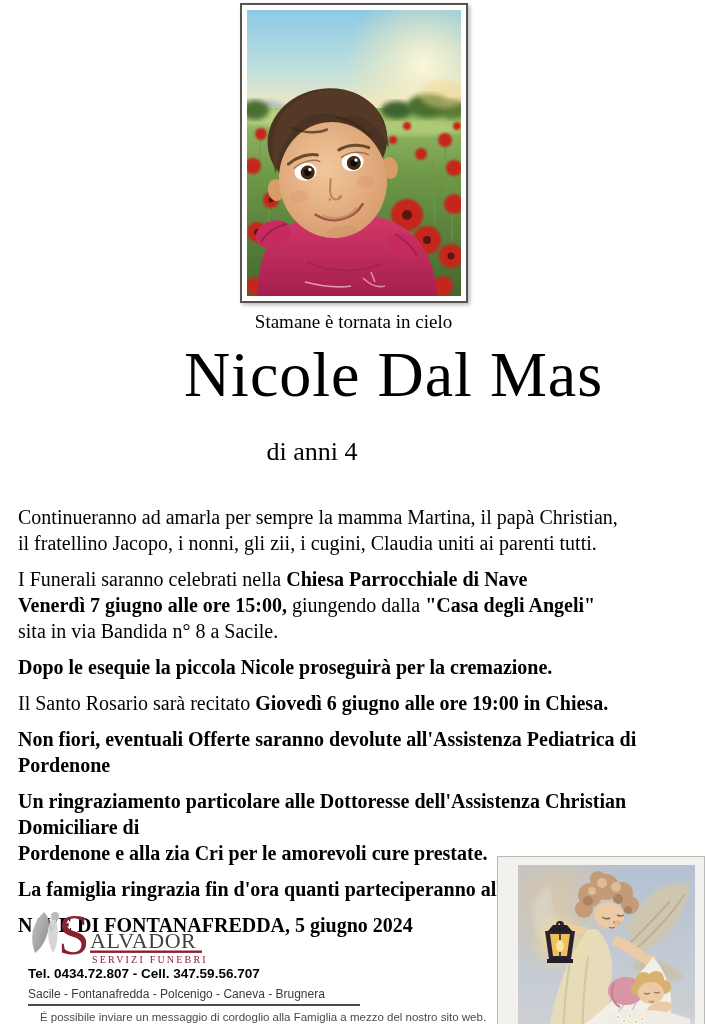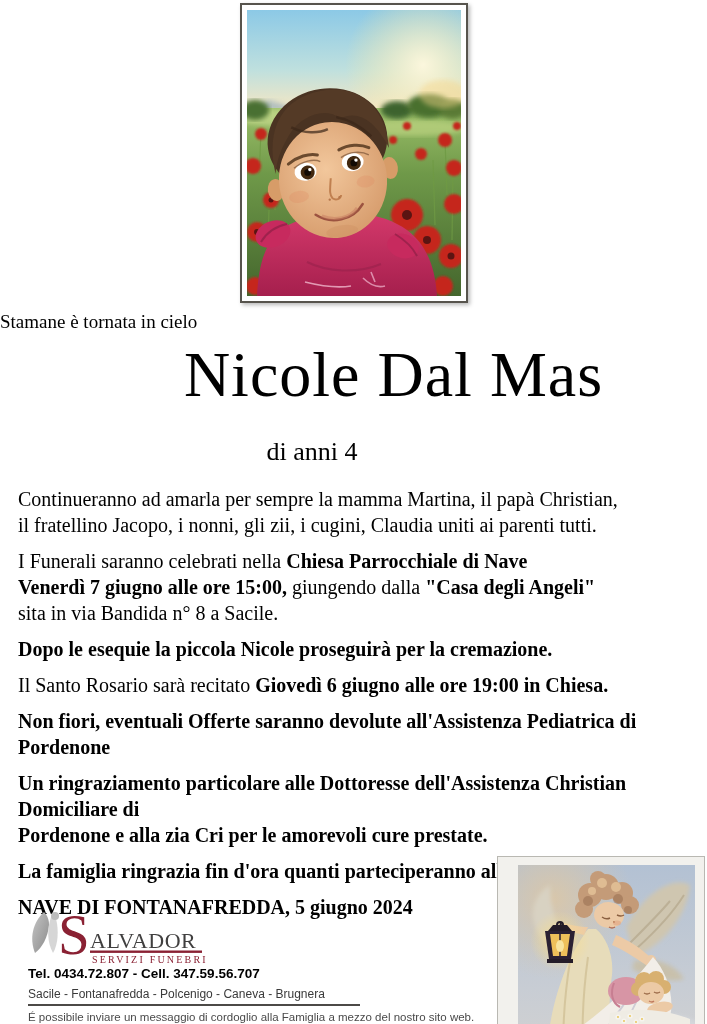--- a/index.html
+++ b/index.html
@@ -9,37 +9,37 @@
     font-family:"Liberation Serif", serif; color:#000;
   }
   
   .photo-frame {
     position:absolute; left:240px; top:3px; width:228px; height:300px;
     box-sizing:border-box; border:2px solid #57544d; background:#fff;
     padding:5px; box-shadow:2px 2px 4px rgba(0,0,0,.28);
   }
   .photo-frame svg { display:block; width:214px; height:286px; }
   
-  .epigraph { position:absolute; top:311px; left:0; width:707px; font-size:19px; }
+  .epigraph { position:absolute; top:311px; left:0; width:707px; text-align:center; font-size:19px; }
   .name { position:absolute; top:338px; left:0; width:707px; text-align:center;
           font-size:64px; font-weight:normal; margin:0; letter-spacing:1px;padding-left:40px; }
   .age { position:absolute; top:437px; left:0; width:624px; text-align:center; font-size:26px; }
   
-  .bodytext { position:absolute; left:18px; top:486px; width:689px; font-size:20px; line-height:26px; }
+  .bodytext { position:absolute; left:18px; top:504px; width:689px; font-size:20px; line-height:26px; }
   .bodytext p { margin:0 0 10px 0; }
   .bodytext .line { display:block; }
   .bold { font-weight:bold; }
   
   .footer { position:absolute; left:28px; top:908px; width:470px;
             font-family:"Liberation Sans", sans-serif; color:#3d3d3d; }
   .logo-svg { display:block; }
   .phone { font-size:13.5px; font-weight:bold; margin-top:2px; color:#000000; }
   .locations { font-size:12px; font-weight:normal; margin-top:6px; color:#3a3a3a; }
   .footer hr { border:none; border-top:2px solid #4c4a47; width:332px; margin:3px 0 5px 0; }
-  .note { font-size:11.5px; color:#4a4a4a; }
+  .note { font-size:11.5px; color:#4a4a4a;text-align:center; }
   
   .angel-card {
     position:absolute; left:497px; top:856px; width:208px; height:240px;
     box-sizing:border-box; background:#f2f1ed; border:1px solid #b9b8b2;
     padding:8px 9px 0 20px;
   }
   .angel-card svg { display:block; width:177px; height:226px; }
 </style>
 </head>
 <body>

